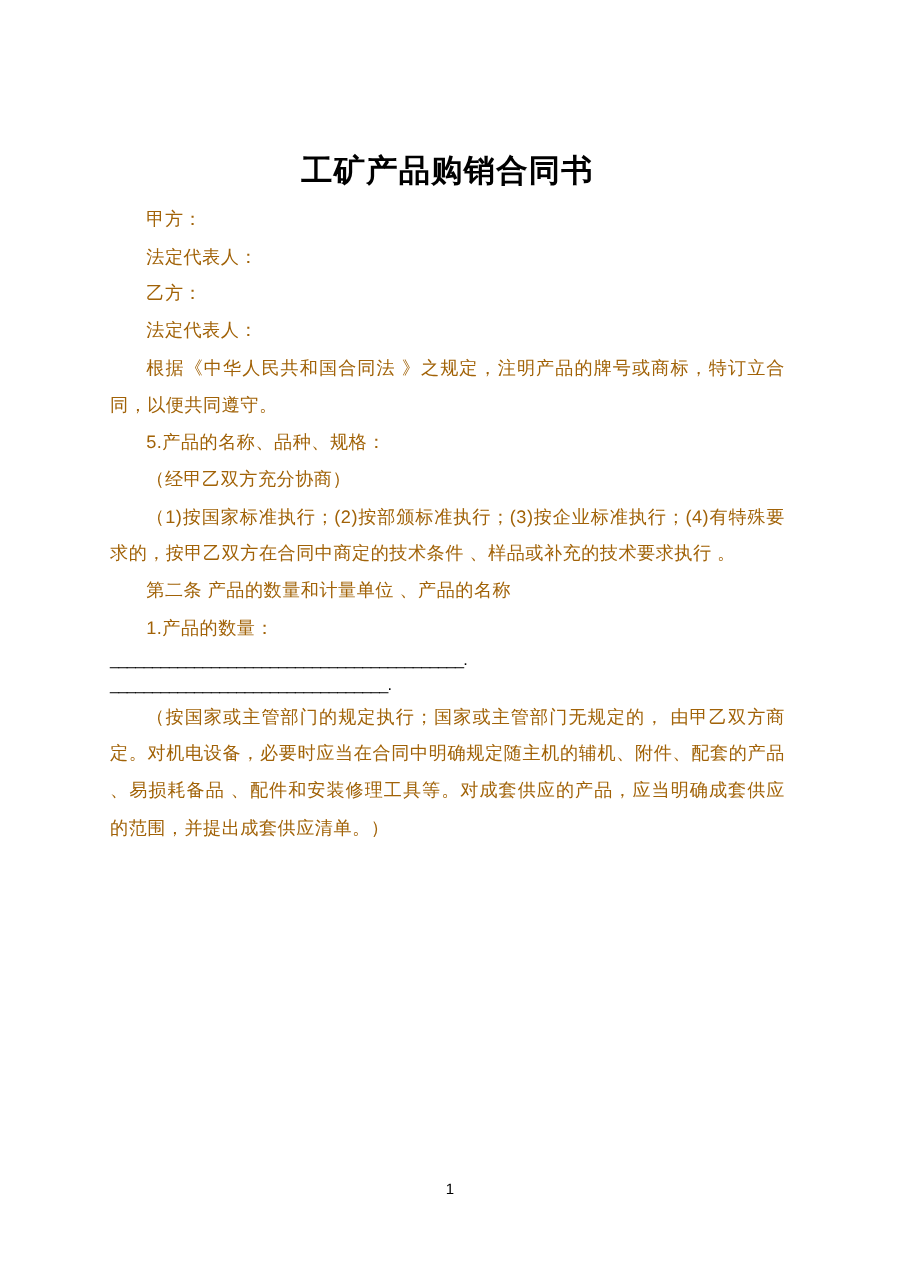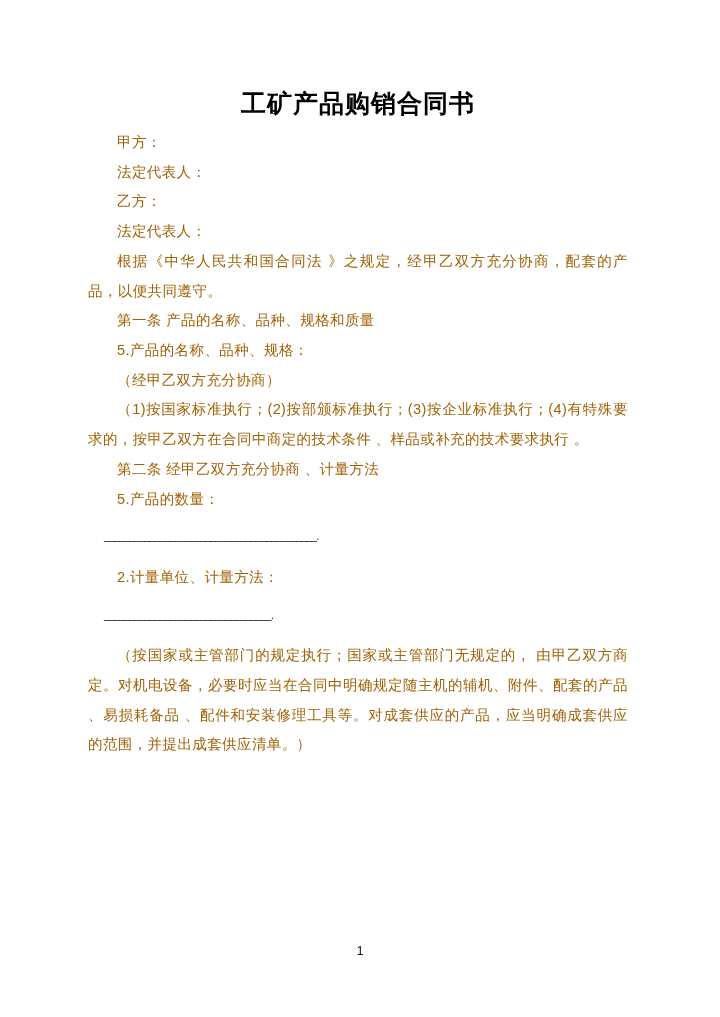--- a/index.html
+++ b/index.html
@@ -25,41 +25,41 @@
     top: 0;
     width: 540px;
     height: 1017px;
   }
   .doc-title {
     text-align: center;
     font-size: 25px;
     font-weight: bold;
     letter-spacing: 1px;
     color: #000;
-    margin-top: 86px;
+    margin-top: 120px;
     margin-bottom: 0;
     line-height: 1.4;
   }
   .para {
     font-size: 14.5px;
     color: #a16207;
     line-height: 2.05;
     margin: 0;
     text-align: justify;
     letter-spacing: 0.4px;
   }
   .indent {
     text-indent: 2em;
   }
   .blank-line {
-    font-size: 10px;
+    font-size: 13px;
     color: #000;
     line-height: 1.35;
     letter-spacing: -0.5px;
-    margin: 16px;
+    margin: 0;
     word-break: break-all;
   }
   .spacer-sm { height: 7px; }
   .spacer-xs { height: 3px; }
   .page-number {
     position: absolute;
     left: 0;
     right: 0;
     top: 944px;
     text-align: center;
@@ -74,30 +74,28 @@
   <div class="doc-body">
 
     <h1 class="doc-title">工矿产品购销合同书</h1>
 
     <div class="spacer-sm"></div>
 
     <p class="para indent">甲方：</p>
     <p class="para indent">法定代表人：</p>
     <p class="para indent">乙方：</p>
     <p class="para indent">法定代表人：</p>
-    <p class="para indent">根据《中华人民共和国合同法 》之规定，经甲乙双方充分协商，配套的产品，以便共同遵守。</p>
-    <p class="para indent">第一条  产品的名称、品种、规格和质量</p>
+    <p class="para indent">根据《中华人民共和国合同法 》之规定，注明产品的牌号或商标，特订立合同，以便共同遵守。</p>
     <p class="para indent">5.产品的名称、品种、规格：</p>
     <p class="para indent">（经甲乙双方充分协商）</p>
     <p class="para indent">（1)按国家标准执行；(2)按部颁标准执行；(3)按企业标准执行；(4)有特殊要求的，按甲乙双方在合同中商定的技术条件 、样品或补充的技术要求执行 。</p>
-    <p class="para indent">第二条  经甲乙双方充分协商 、计量方法</p>
-    <p class="para indent">5.产品的数量：</p>
+    <p class="para indent">第二条  产品的数量和计量单位 、产品的名称</p>
+    <p class="para indent">1.产品的数量：</p>
     <p class="blank-line">__________________________________________.</p>
     <div class="spacer-xs"></div>
-    <p class="para indent">2.计量单位、计量方法：</p>
     <p class="blank-line">_________________________________.</p>
     <div class="spacer-xs"></div>
     <p class="para indent">（按国家或主管部门的规定执行；国家或主管部门无规定的， 由甲乙双方商定。对机电设备，必要时应当在合同中明确规定随主机的辅机、附件、配套的产品 、易损耗备品 、配件和安装修理工具等。对成套供应的产品，应当明确成套供应的范围，并提出成套供应清单。）</p>
 
   </div>
 
   <div class="page-number">1</div>
 </div>
 
 </body></html>

